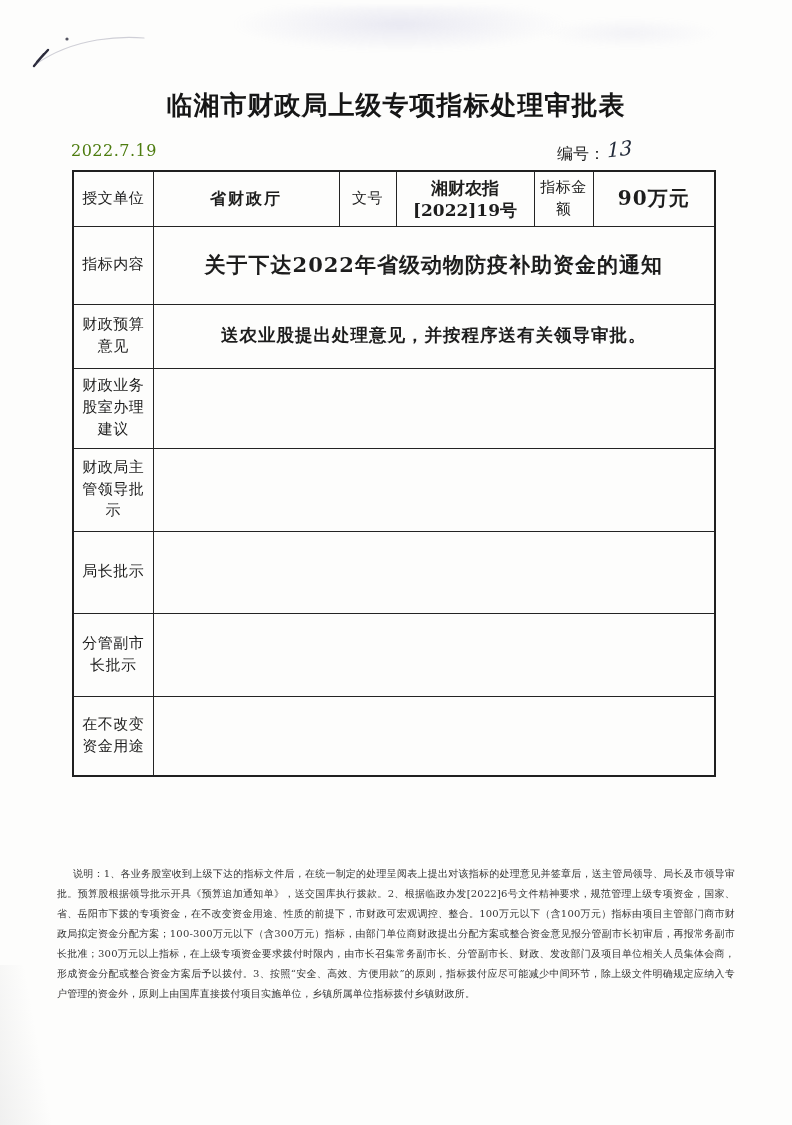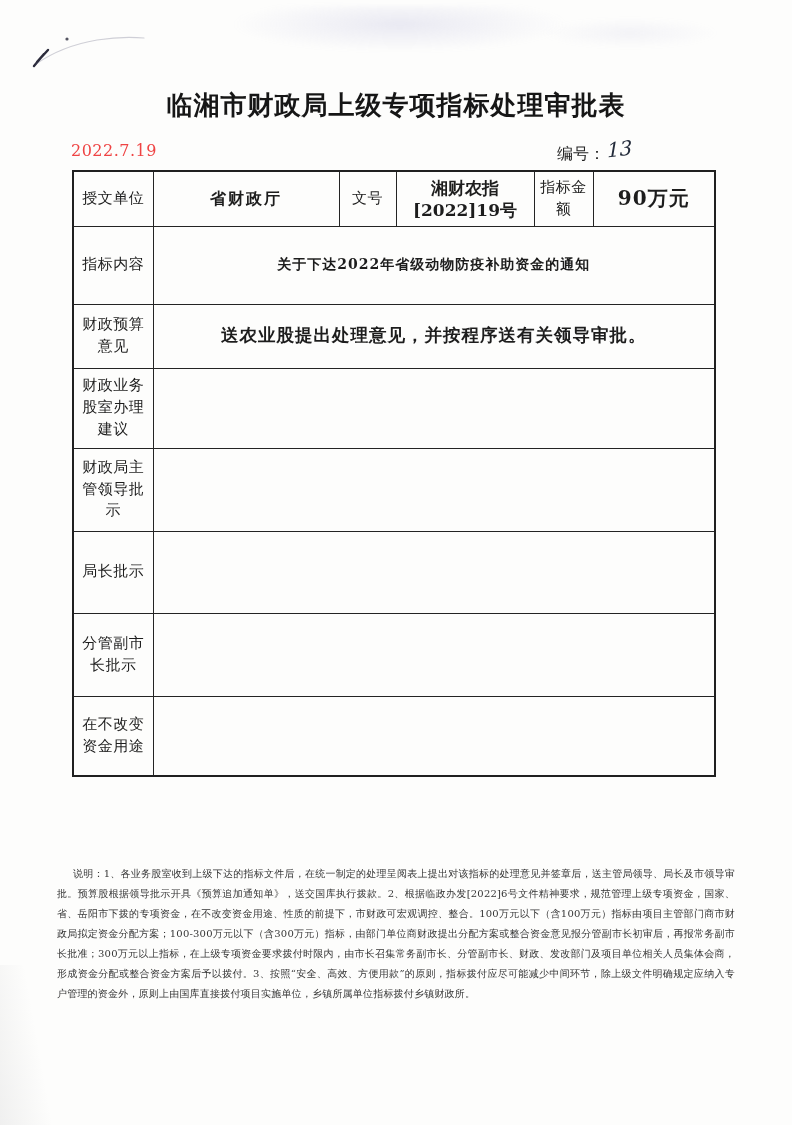--- a/index.html
+++ b/index.html
@@ -24,21 +24,21 @@
     background:linear-gradient(80deg, rgba(120,120,125,.10), rgba(120,120,125,0) 60%);
     pointer-events:none;
   }
   .scribble{position:absolute;left:22px;top:28px;}
   .doc-title{
     position:absolute;left:0;top:88px;width:100%;
     text-align:center;font-size:26px;font-weight:bold;letter-spacing:1px;
     color:#161616;
   }
   .meta-date{
-    position:absolute;left:71px;top:141px;font-size:16px;color:#ef4444;
+    position:absolute;left:71px;top:141px;font-size:16px;color:#4d7c0f;
     letter-spacing:.5px;
   }
   .meta-serial{
     position:absolute;left:557px;top:140px;font-size:16px;color:#222;
   }
   .serial-value{
     display:inline-block;font-size:20px;font-style:italic;
     color:#232b3a;transform:rotate(-7deg) skewX(-6deg);
     position:relative;top:-3px;left:2px;font-family:"DejaVu Serif","Liberation Serif",serif;
   }
@@ -56,21 +56,21 @@
     overflow:hidden;
   }
   table.approval{border:2.2px solid #202020;}
   td.lbl{font-size:15.5px;letter-spacing:.5px;}
   tr.r1{height:55px;} tr.r2{height:78px;} tr.r3{height:64px;}
   tr.r4{height:80px;} tr.r5{height:83px;} tr.r6{height:82px;}
   tr.r7{height:83px;} tr.r8{height:80px;} tr.r9{height:82px;}
   .unit-val{font-size:16px;font-weight:600;letter-spacing:2px;}
   .docno-val{font-size:17px;font-weight:600;line-height:1.3;}
   .amount-val{font-size:20px;font-weight:700;letter-spacing:1px;}
-  .content-big{font-size:14px;font-weight:700;letter-spacing:1px;}
+  .content-big{font-size:21px;font-weight:700;letter-spacing:1px;}
   .content-mid{font-size:17.5px;font-weight:600;letter-spacing:1px;}
   .note{
     position:absolute;left:57px;top:864px;width:678px;
     font-size:10px;line-height:20px;color:#353535;
     text-align:justify;text-indent:16px;letter-spacing:.2px;
   }
 </style>
 </head>
 <body>
 

